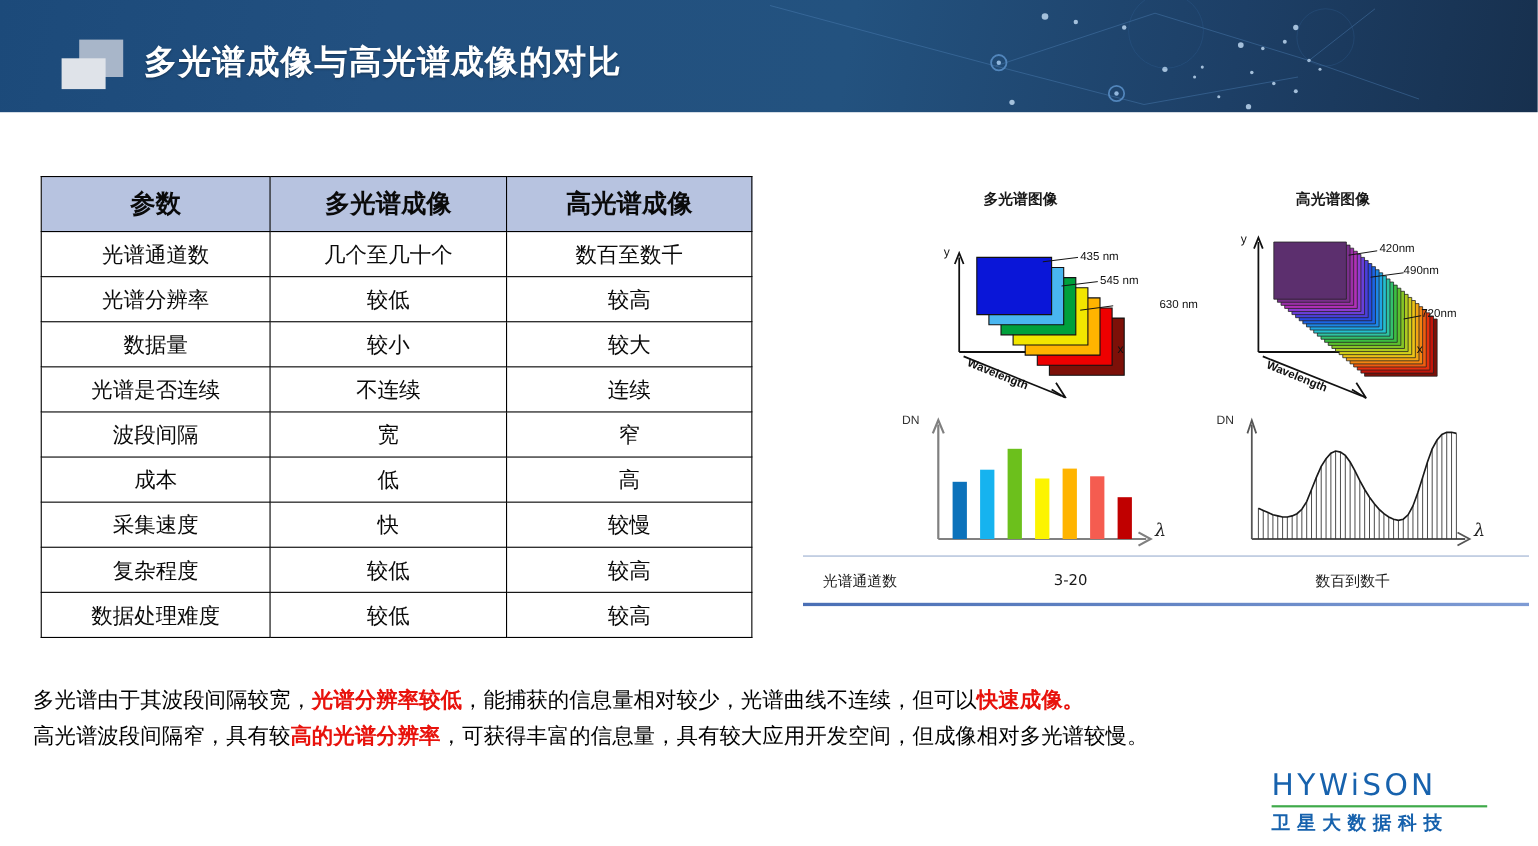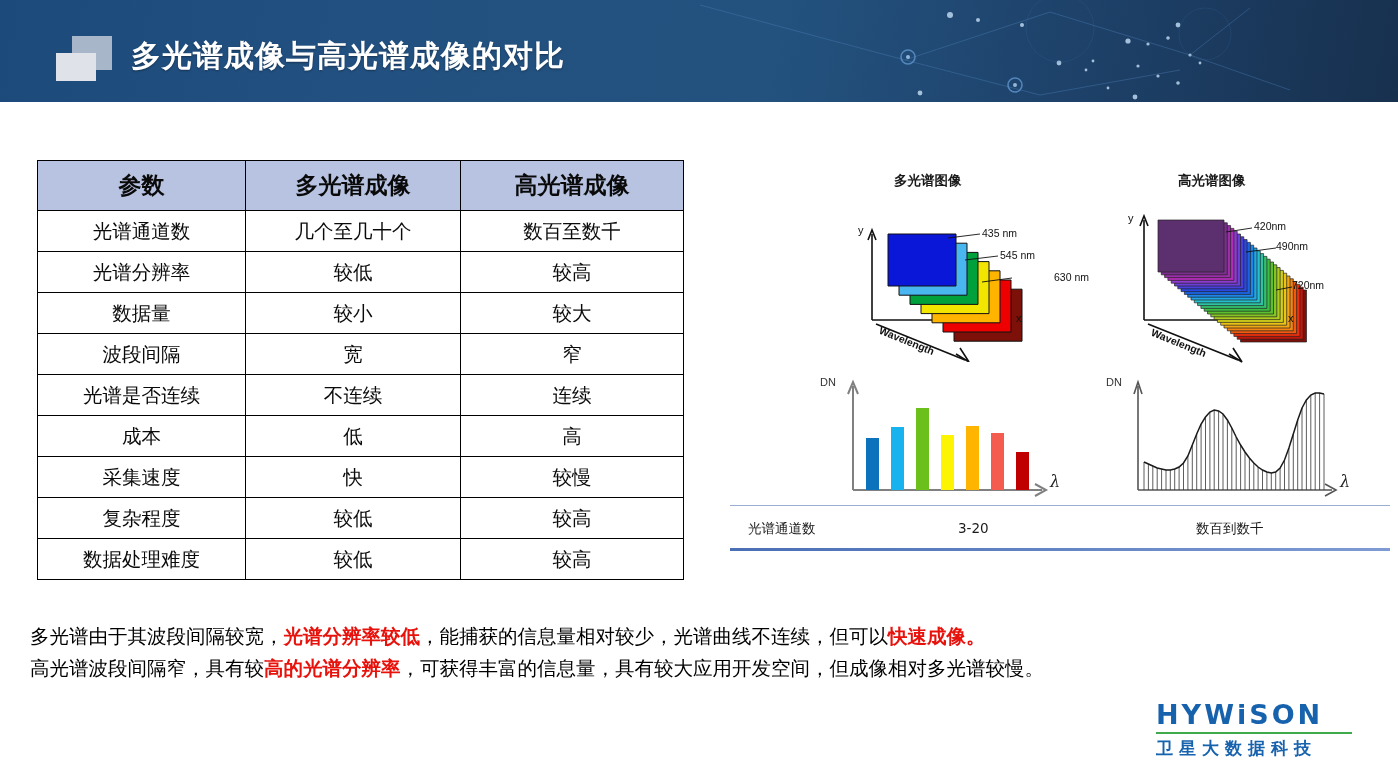--- a/index.html
+++ b/index.html
@@ -82,21 +82,21 @@
   
   .para{
     position:absolute;left:30px;top:621px;width:1340px;
     font-family:"DejaVu Sans","Liberation Sans",sans-serif;
     font-size:19.5px;color:#000;line-height:32px;font-weight:500;
   }
   .para .r{color:#e8120c;font-weight:bold;}
   
   .logo{position:absolute;left:1156px;top:700px;width:232px;height:62px;}
   .logo-top{
-    display:flex;align-items:center;font-size:27px;font-weight:bold;
+    display:flex;align-items:center;font-size:27px;font-weight:normal;
     color:#1762ad;letter-spacing:3px;line-height:30px;
     font-family:"DejaVu Sans","Liberation Sans",sans-serif;
   }
   .logo-rule{width:196px;height:2px;background:#3faa4a;margin:2px 0 3px 0;}
   .logo-sub{
     font-size:17px;font-weight:bold;color:#1762ad;letter-spacing:6px;
     font-family:"DejaVu Sans","Liberation Sans",sans-serif;
   }
 </style>
 </head>
@@ -173,28 +173,28 @@
         <td>光谱分辨率</td>
         <td>较低</td>
         <td class="hl-green">较高</td>
       </tr>
       <tr>
         <td>数据量</td>
         <td>较小</td>
         <td>较大</td>
       </tr>
       <tr>
+        <td>光谱是否连续</td>
+        <td>不连续</td>
+        <td class="hl-green">连续</td>
+      </tr>
+      <tr>
         <td>波段间隔</td>
         <td>宽</td>
         <td>窄</td>
-      </tr>
-      <tr>
-        <td>光谱是否连续</td>
-        <td>不连续</td>
-        <td class="hl-green">连续</td>
       </tr>
       <tr>
         <td>成本</td>
         <td class="hl-green">低</td>
         <td>高</td>
       </tr>
       <tr>
         <td>采集速度</td>
         <td class="hl-green">快</td>
         <td>较慢</td>

